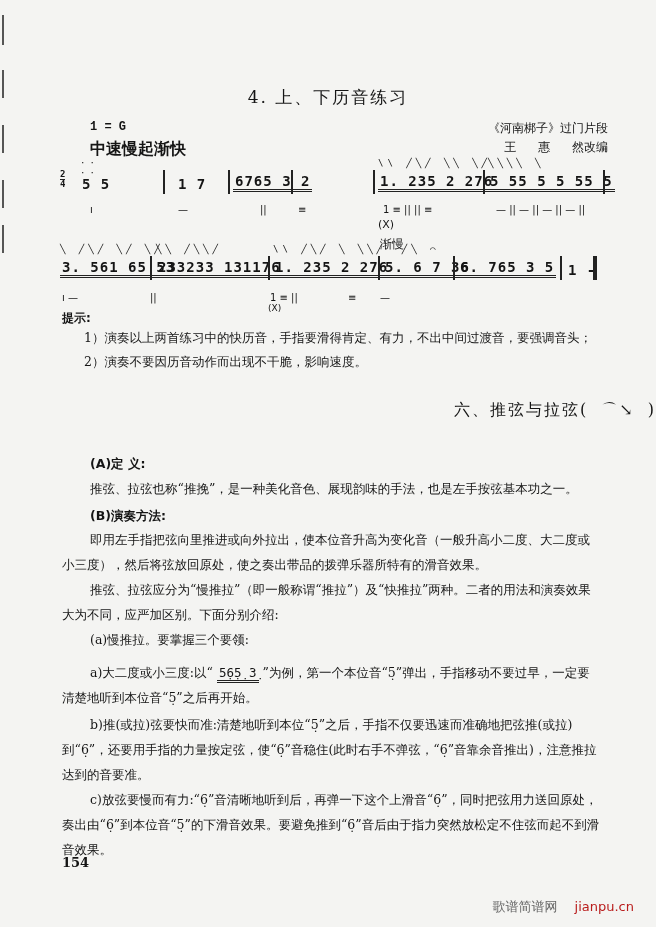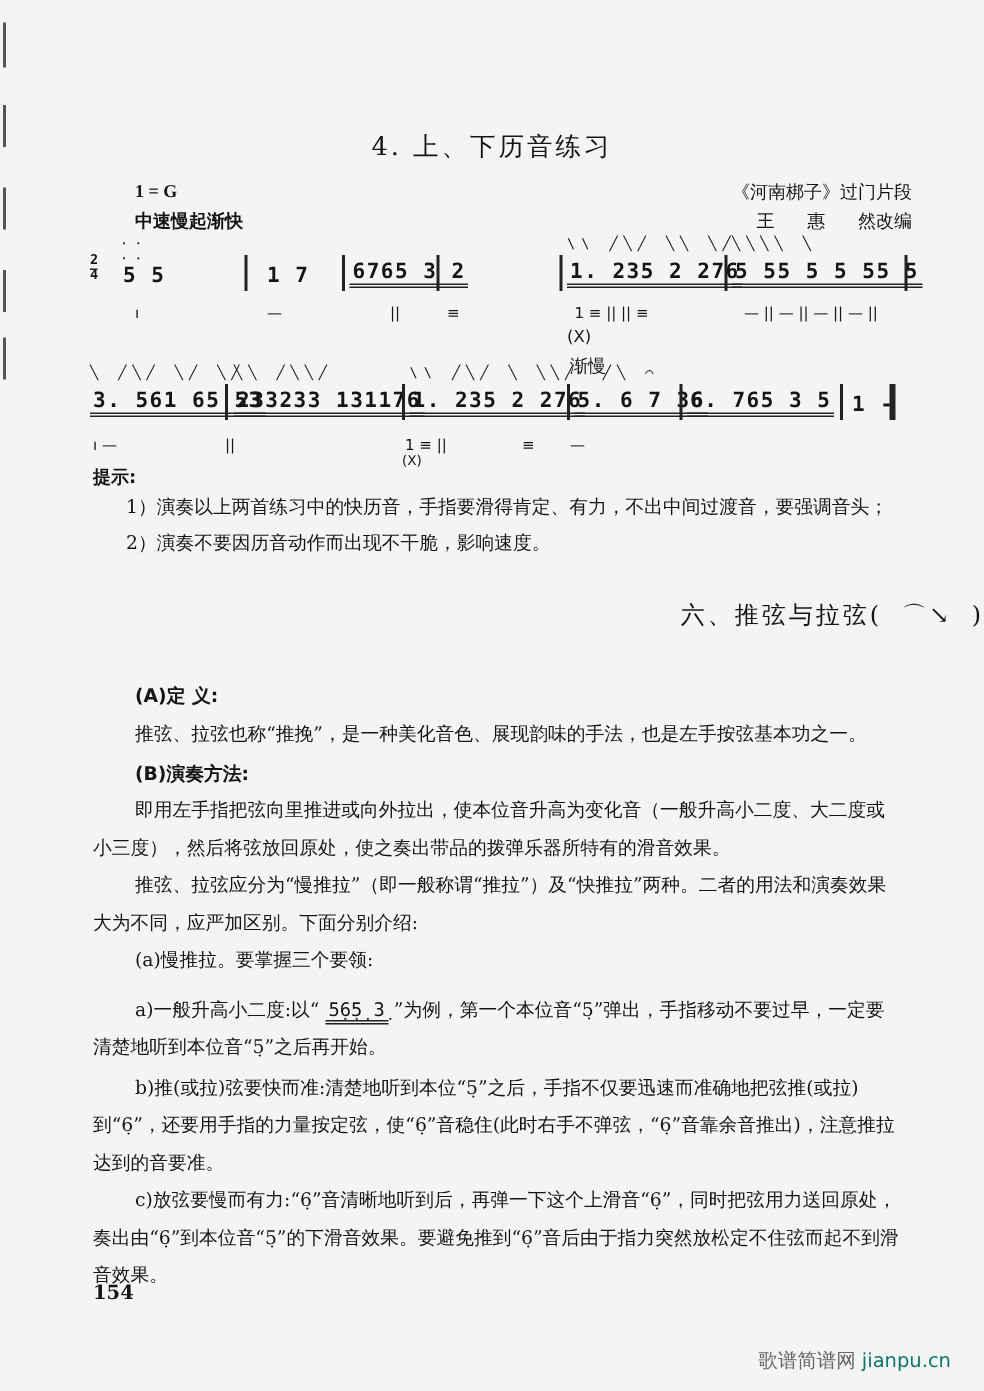--- a/index.html
+++ b/index.html
@@ -5,22 +5,22 @@
     html, body { margin: 0; padding: 0; }
     body {
       width: 656px; height: 927px; position: relative; overflow: hidden;
       background: #f4f4f2;
       font-family: "DejaVu Serif", "Liberation Serif", serif;
       color: #151515;
     }
     .margin-mark { position: absolute; left: 2px; width: 2px; background: #555; }
     .abs { position: absolute; }
     .title { left: 0; width: 656px; top: 86px; text-align: center; font-size: 17px; letter-spacing: 2px; }
-    .key { left: 90px; top: 120px; font-size: 12px; font-weight: bold; font-family: Liberation Serif, serif; }
-    .tempo { left: 90px; top: 139px; font-size: 12px; font-weight: bold; font-family: "DejaVu Sans", sans-serif; }
+    .key { left: 90px; top: 120px; font-size: 12px; font-weight: bold; font-family: Liberation Mono, monospace; }
+    .tempo { left: 90px; top: 139px; font-size: 16px; font-weight: bold; font-family: "DejaVu Sans", sans-serif; }
     .source { right: 48px; top: 120px; font-size: 12px; }
     .arranger { right: 48px; top: 139px; font-size: 12px; word-spacing: 18px; }
 
     .staff { position: absolute; left: 58px; width: 560px; height: 30px;
       font-family: "DejaVu Sans Mono", "Liberation Mono", monospace; font-weight: bold; font-size: 14px; }
     .staff .timesig { position: absolute; left: 2px; top: 4px; font-size: 9px; line-height: 9px; text-align: center; }
     .measure { position: absolute; top: 0; height: 30px; display: flex; align-items: flex-end; padding-bottom: 4px; box-sizing: border-box; }
     .measure .notes { border-bottom: 3px double #222; padding: 0 2px; white-space: nowrap; letter-spacing: 1px; }
     .barline { position: absolute; top: 4px; width: 1.5px; height: 24px; background: #222; }
     .barline.final { width: 4px; border-left: 1.5px solid #222; background: transparent; border-right: 3px solid #222; box-sizing: border-box; }
@@ -30,21 +30,21 @@
     .annot { position: absolute; font-size: 11px; font-family: "DejaVu Sans", sans-serif; }
 
     .hint-label { left: 62px; top: 310px; font-size: 12px; font-weight: bold; font-family: "DejaVu Sans", sans-serif; }
     .hint { left: 84px; font-size: 12.5px; }
     .section-title { left: 0; width: 656px; top: 400px; text-align: right; font-size: 16px; letter-spacing: 2px; }
     .sub-h { left: 90px; font-size: 12.5px; font-weight: bold; font-family: "DejaVu Sans", sans-serif; }
     .para { left: 62px; width: 540px; font-size: 12.5px; line-height: 25px; text-indent: 28px; }
     .para.noindent { text-indent: 0; }
     .page-num { left: 62px; top: 855px; font-size: 13px; font-weight: bold; }
     .watermark { right: 22px; top: 898px; font-size: 13px; color: #666; font-family: "DejaVu Sans", sans-serif; }
-    .watermark .url { color: #0f766e; margin-left: 4px; }
+    .watermark .url { color: #b91c1c; margin-left: 17px; }
     .jianpu-inline { font-family: "DejaVu Sans Mono", monospace; font-weight: normal; border-bottom: 3px double #222; padding: 0 2px; margin: 0 4px; }
   </style>
 </head>
 <body>
 
 <div class="margin-mark" style="top:15px;height:30px"></div>
 <div class="margin-mark" style="top:70px;height:28px"></div>
 <div class="margin-mark" style="top:125px;height:28px"></div>
 <div class="margin-mark" style="top:180px;height:28px"></div>
 <div class="margin-mark" style="top:225px;height:28px"></div>
@@ -149,21 +149,21 @@
 <div class="abs para noindent" style="left:90px;top:476px;width:520px">推弦、拉弦也称“推挽”，是一种美化音色、展现韵味的手法，也是左手按弦基本功之一。</div>
 
 <div class="abs sub-h" style="top:508px">(B)演奏方法:</div>
 <div class="abs para" style="top:527px">即用左手指把弦向里推进或向外拉出，使本位音升高为变化音（一般升高小二度、大二度或小三度），然后将弦放回原处，使之奏出带品的拨弹乐器所特有的滑音效果。</div>
 
 <div class="abs para" style="top:577px">推弦、拉弦应分为“慢推拉”（即一般称谓“推拉”）及“快推拉”两种。二者的用法和演奏效果大为不同，应严加区别。下面分别介绍:</div>
 
 <div class="abs para noindent" style="left:90px;top:627px">(a)慢推拉。要掌握三个要领:</div>
 
 <div class="abs para" style="top:660px">
-  <span>a)一般升高小二度:以“</span><span class="jianpu-inline">5̣6̣5̣ 3̣</span><span>”为例，第一个本位音“5̣”弹出，手指移动不要过早，一定要清楚地听到本位音“5̣”之后再开始。</span>
+  <span>a)大二度或小三度:以“</span><span class="jianpu-inline">5̣6̣5̣ 3̣</span><span>”为例，第一个本位音“5̣”弹出，手指移动不要过早，一定要清楚地听到本位音“5̣”之后再开始。</span>
 </div>
 
 <div class="abs para" style="top:712px">b)推(或拉)弦要快而准:清楚地听到本位“5̣”之后，手指不仅要迅速而准确地把弦推(或拉)到“6̣”，还要用手指的力量按定弦，使“6̣”音稳住(此时右手不弹弦，“6̣”音靠余音推出)，注意推拉达到的音要准。</div>
 
 <div class="abs para" style="top:787px">c)放弦要慢而有力:“6̣”音清晰地听到后，再弹一下这个上滑音“6̣”，同时把弦用力送回原处，奏出由“6̣”到本位音“5̣”的下滑音效果。要避免推到“6̣”音后由于指力突然放松定不住弦而起不到滑音效果。</div>
 
 <div class="abs page-num">154</div>
 
 <div class="abs watermark">
   <span>歌谱简谱网</span><span class="url">jianpu.cn</span>

